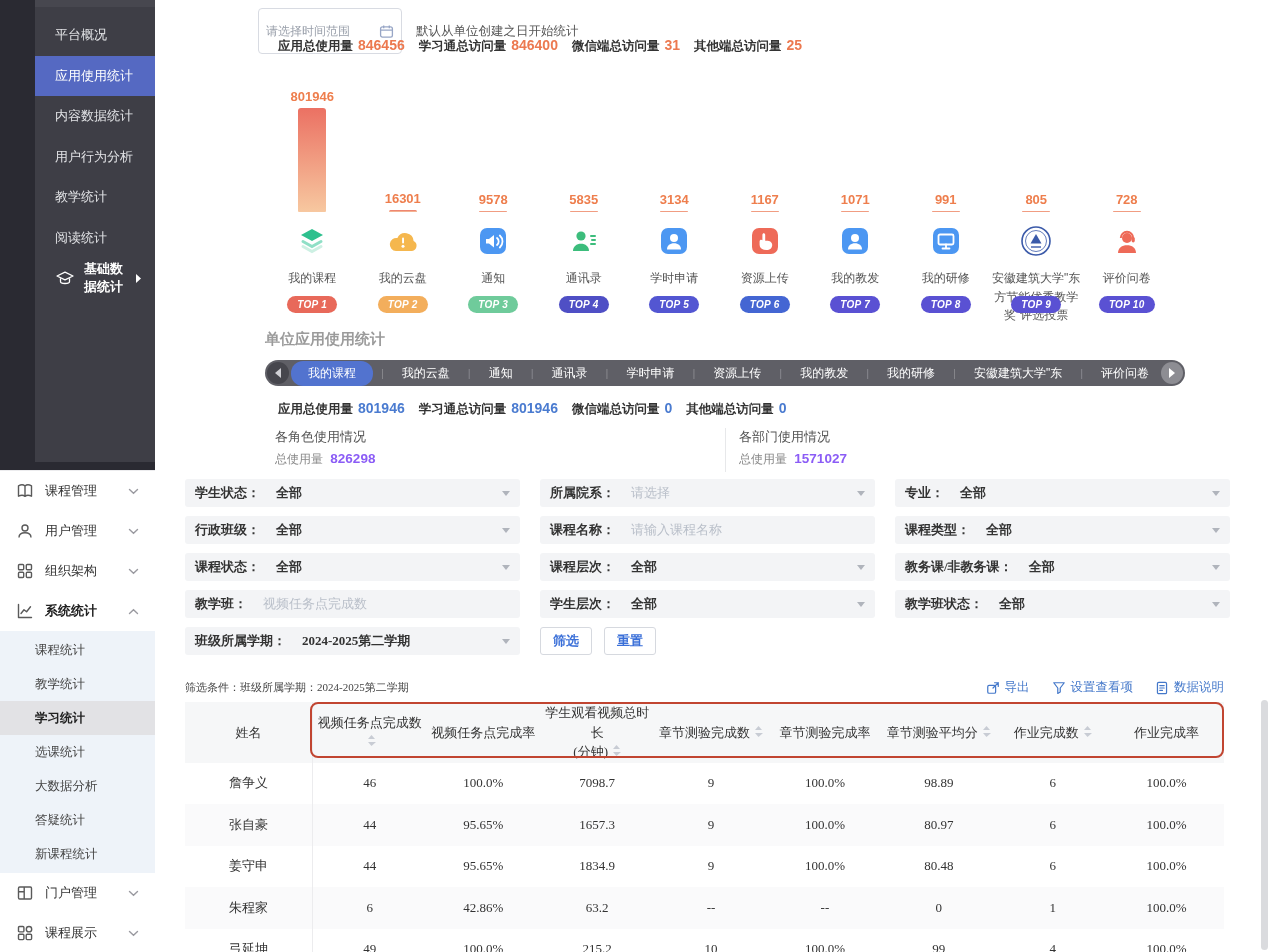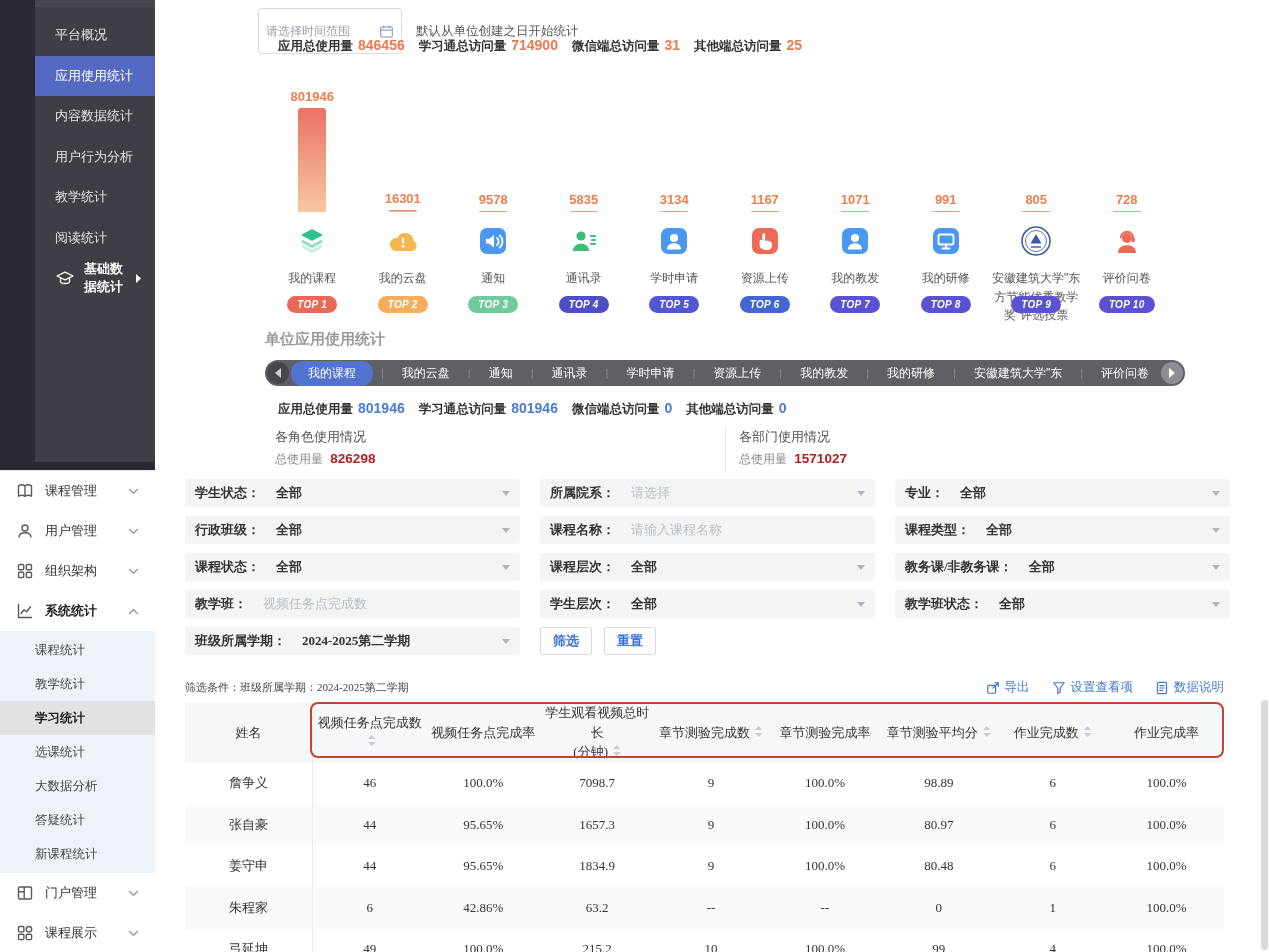--- a/index.html
+++ b/index.html
@@ -58,21 +58,21 @@
   .tab{color:#fff;font-size:12px;padding:4px 10px;white-space:nowrap;cursor:pointer;}
   .tab.active{background:#5273cf;border-radius:12px;padding:4px 17px;}
   .tsep{color:#8a8a90;font-size:11px;}
 
   .panels{position:absolute;top:428px;left:0;right:29px;display:flex;}
   .panel1{width:570px;padding-left:120px;box-sizing:border-box;}
   .panel2{flex:1;padding-left:13px;}
   .pdiv{width:1px;background:#e7e8ea;height:44px;}
   .p-title{font-size:13px;color:#555;}
   .p-sub{margin-top:5px;font-size:12px;color:#888;}
-  .p-sub b{color:#b91c1c;font-size:13.5px;margin-left:4px;}
+  .p-sub b{color:#8b5cf6;font-size:13.5px;margin-left:4px;}
 
   .filters{position:absolute;top:479px;left:30px;display:grid;grid-template-columns:335px 335px 335px;column-gap:20px;row-gap:9px;}
   .fcell{height:28px;display:flex;align-items:center;}
   .field{flex:1;height:28px;background:#f3f4f6;border-radius:3px;display:flex;align-items:center;padding:0 10px;font-size:13px;cursor:pointer;}
   .flab{color:#333;font-weight:600;white-space:nowrap;}
   .fval{color:#333;margin-left:16px;font-weight:600;}
   .fph{color:#b9bfc9;margin-left:16px;}
   .caret{margin-left:auto;width:0;height:0;border-left:4.5px solid transparent;border-right:4.5px solid transparent;border-top:5.5px solid #b0b4bc;}
   .fbtn{width:52px;height:28px;background:#fff;border:1px solid #d6d9df;border-radius:3px;color:#3a6fd8;font-size:13px;font-weight:700;cursor:pointer;margin-right:12px;font-family:"Liberation Serif","DejaVu Serif",serif;}
 
@@ -237,21 +237,21 @@
           </svg>
         </span>
       </div>
       <span class="note">默认从单位创建之日开始统计</span>
     </div>
 
     <div class="stats-line" id="stats1">
         <span class="st-label">应用总使用量</span>
         <span class="st-value orange">846456</span>
         <span class="st-label">学习通总访问量</span>
-        <span class="st-value orange">714900</span>
+        <span class="st-value orange">846400</span>
         <span class="st-label">微信端总访问量</span>
         <span class="st-value orange">31</span>
         <span class="st-label">其他端总访问量</span>
         <span class="st-value orange">25</span>
       </div>
 
     <div class="chart" id="chart">
         <div class="col">
           <div class="barzone">
             <div class="bnum">801946</div>

